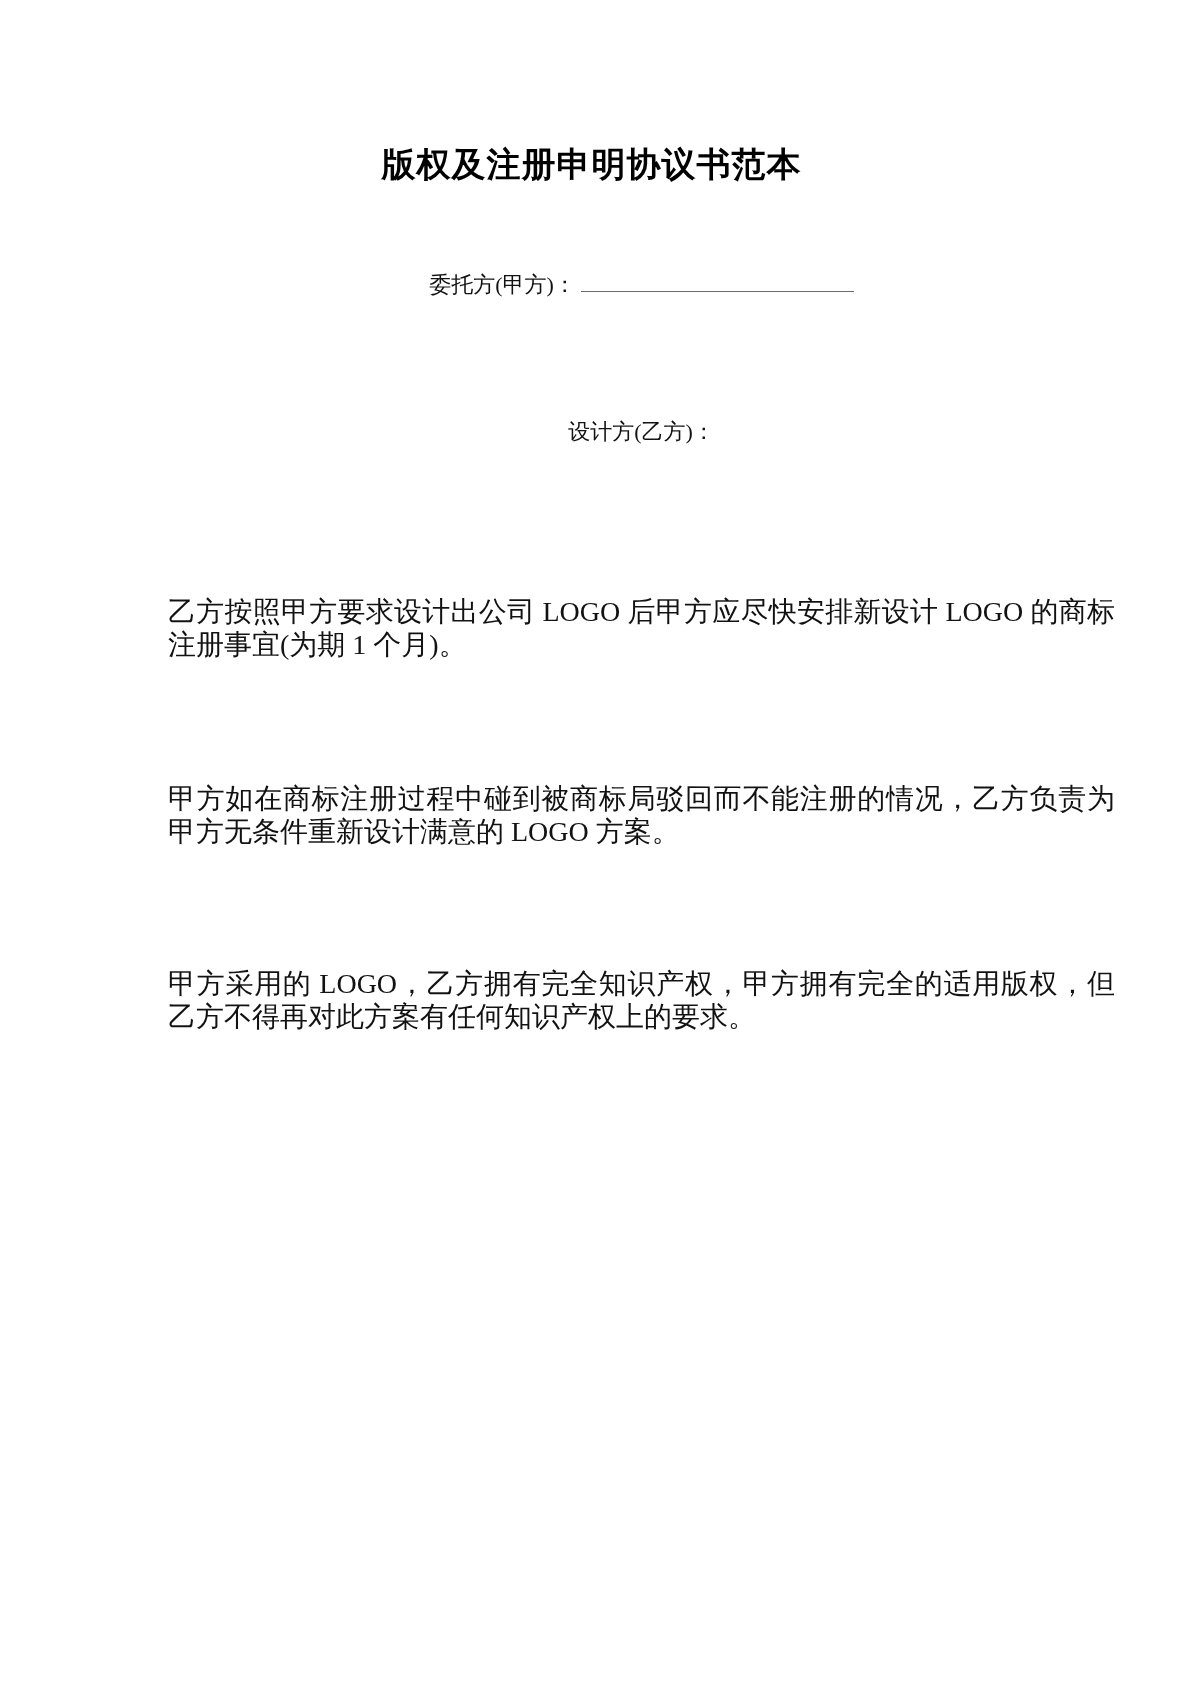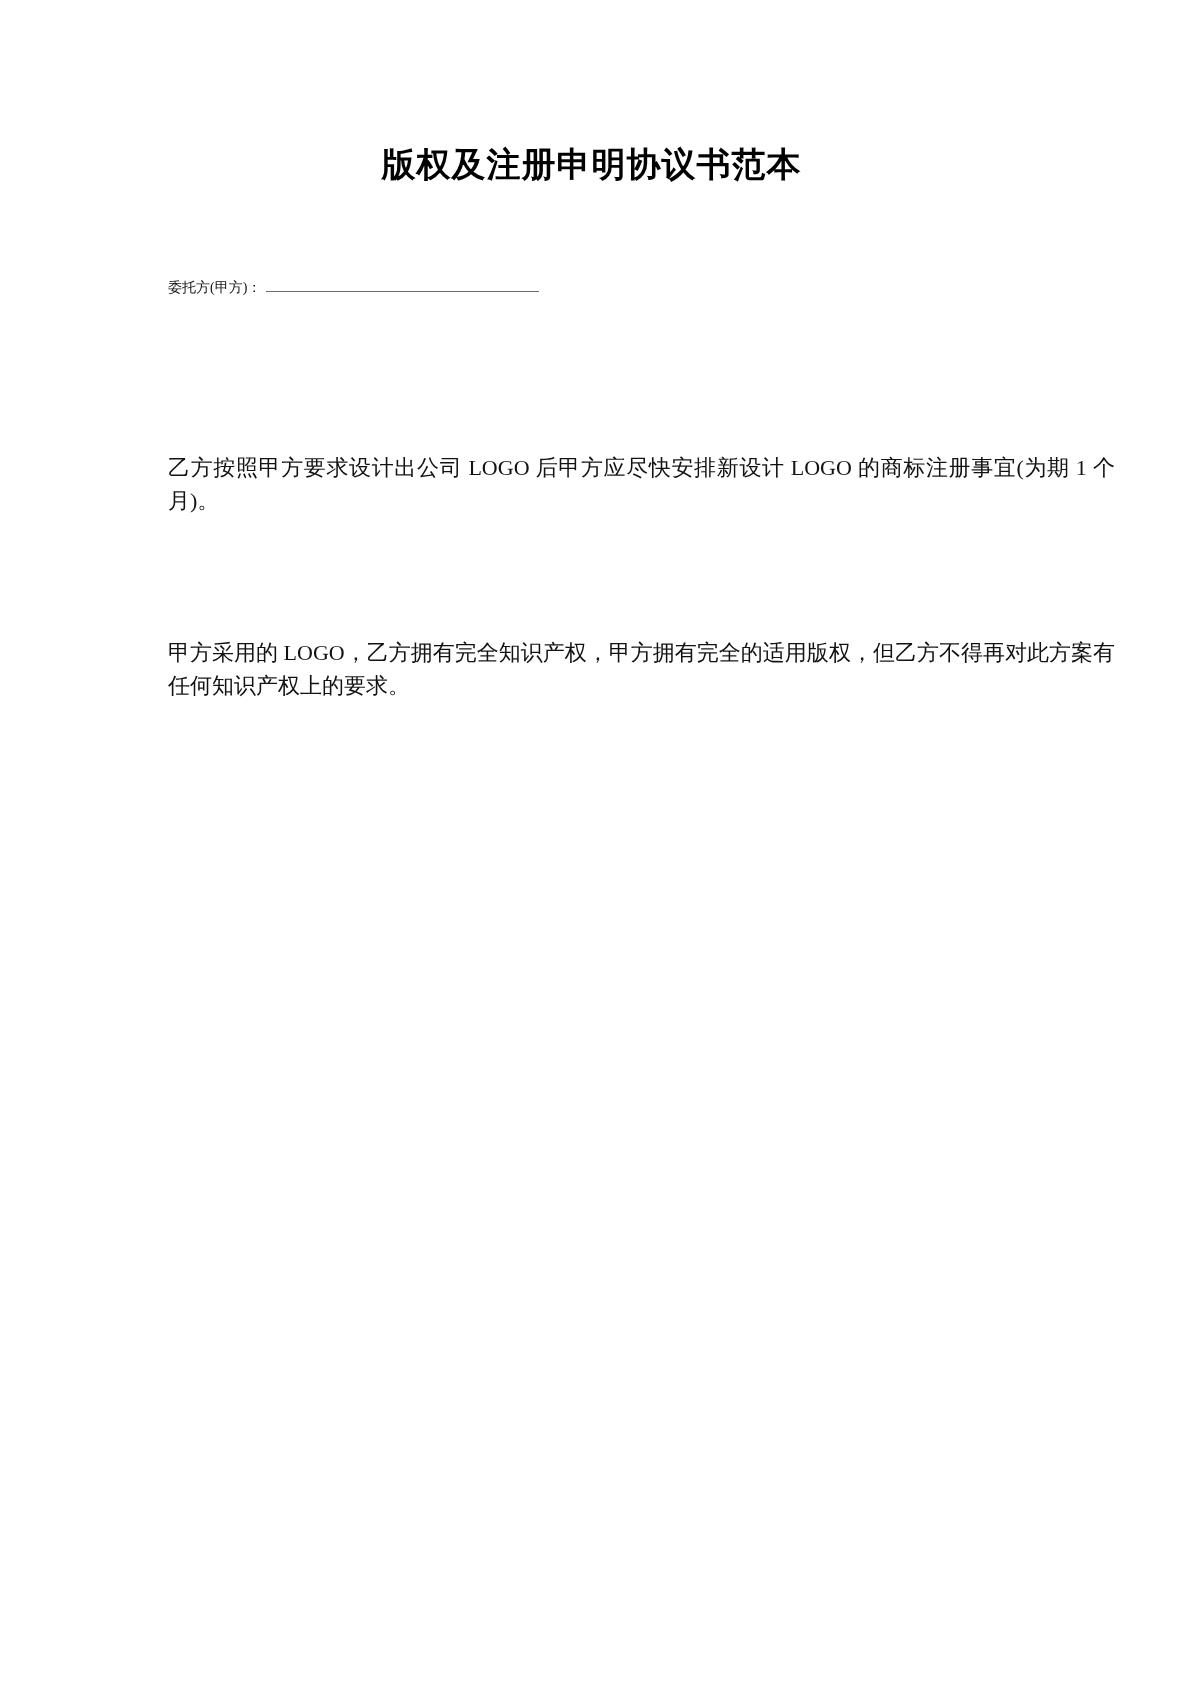--- a/index.html
+++ b/index.html
@@ -22,37 +22,38 @@
     .doc-title {
       margin: 140px 100px 0 0;
       font-size: 34px;
       line-height: 50px;
       font-weight: 700;
       text-align: center;
       letter-spacing: 1px;
       color: #000000;
     }
     .field {
-      font-size: 14px;
+      font-size: 22px;
       line-height: 33px;
       white-space: nowrap;
+      text-align: center;
     }
     .field-client { margin-top: 78px; }
     .field-designer { margin-top: 114px; }
     .blank-line {
       display: inline-block;
       width: 273px;
       height: 24px;
       margin-left: 5px;
       border-bottom: 1.5px solid #6b6b6b;
       vertical-align: baseline;
     }
     .para {
       margin: 0;
-      font-size: 22px;
+      font-size: 28px;
       line-height: 33px;
       text-align: justify;
       word-break: break-word;
     }
     .p0 { margin-top: 147px; }
     .p1 { margin-top: 121px; }
     .p2 { margin-top: 124px; }
     .p3 { margin-top: 119px; }
     .p4 { margin-top: 124px; }
   </style>
@@ -60,21 +61,25 @@
 <body>
 
 <div class="page">
 
   <h1 class="doc-title">版权及注册申明协议书范本</h1>
 
   <div class="field field-client">
     <span>委托方(甲方)：</span><span class="blank-line"></span>
   </div>
 
+  <div class="field field-designer">
+    <span>设计方(乙方)：</span>
+  </div>
 
   <p class="para p0">乙方按照甲方要求设计出公司 LOGO 后甲方应尽快安排新设计 LOGO 的商标注册事宜(为期 1 个月)。</p>
 
+  <p class="para p1">甲方如在商标注册过程中碰到被商标局驳回而不能注册的情况，乙方负责为甲方无条件重新设计满意的 LOGO 方案。</p>
 
 
   <p class="para p3">甲方采用的 LOGO，乙方拥有完全知识产权，甲方拥有完全的适用版权，但乙方不得再对此方案有任何知识产权上的要求。</p>
 
 
 </div>
 
 </body></html>

